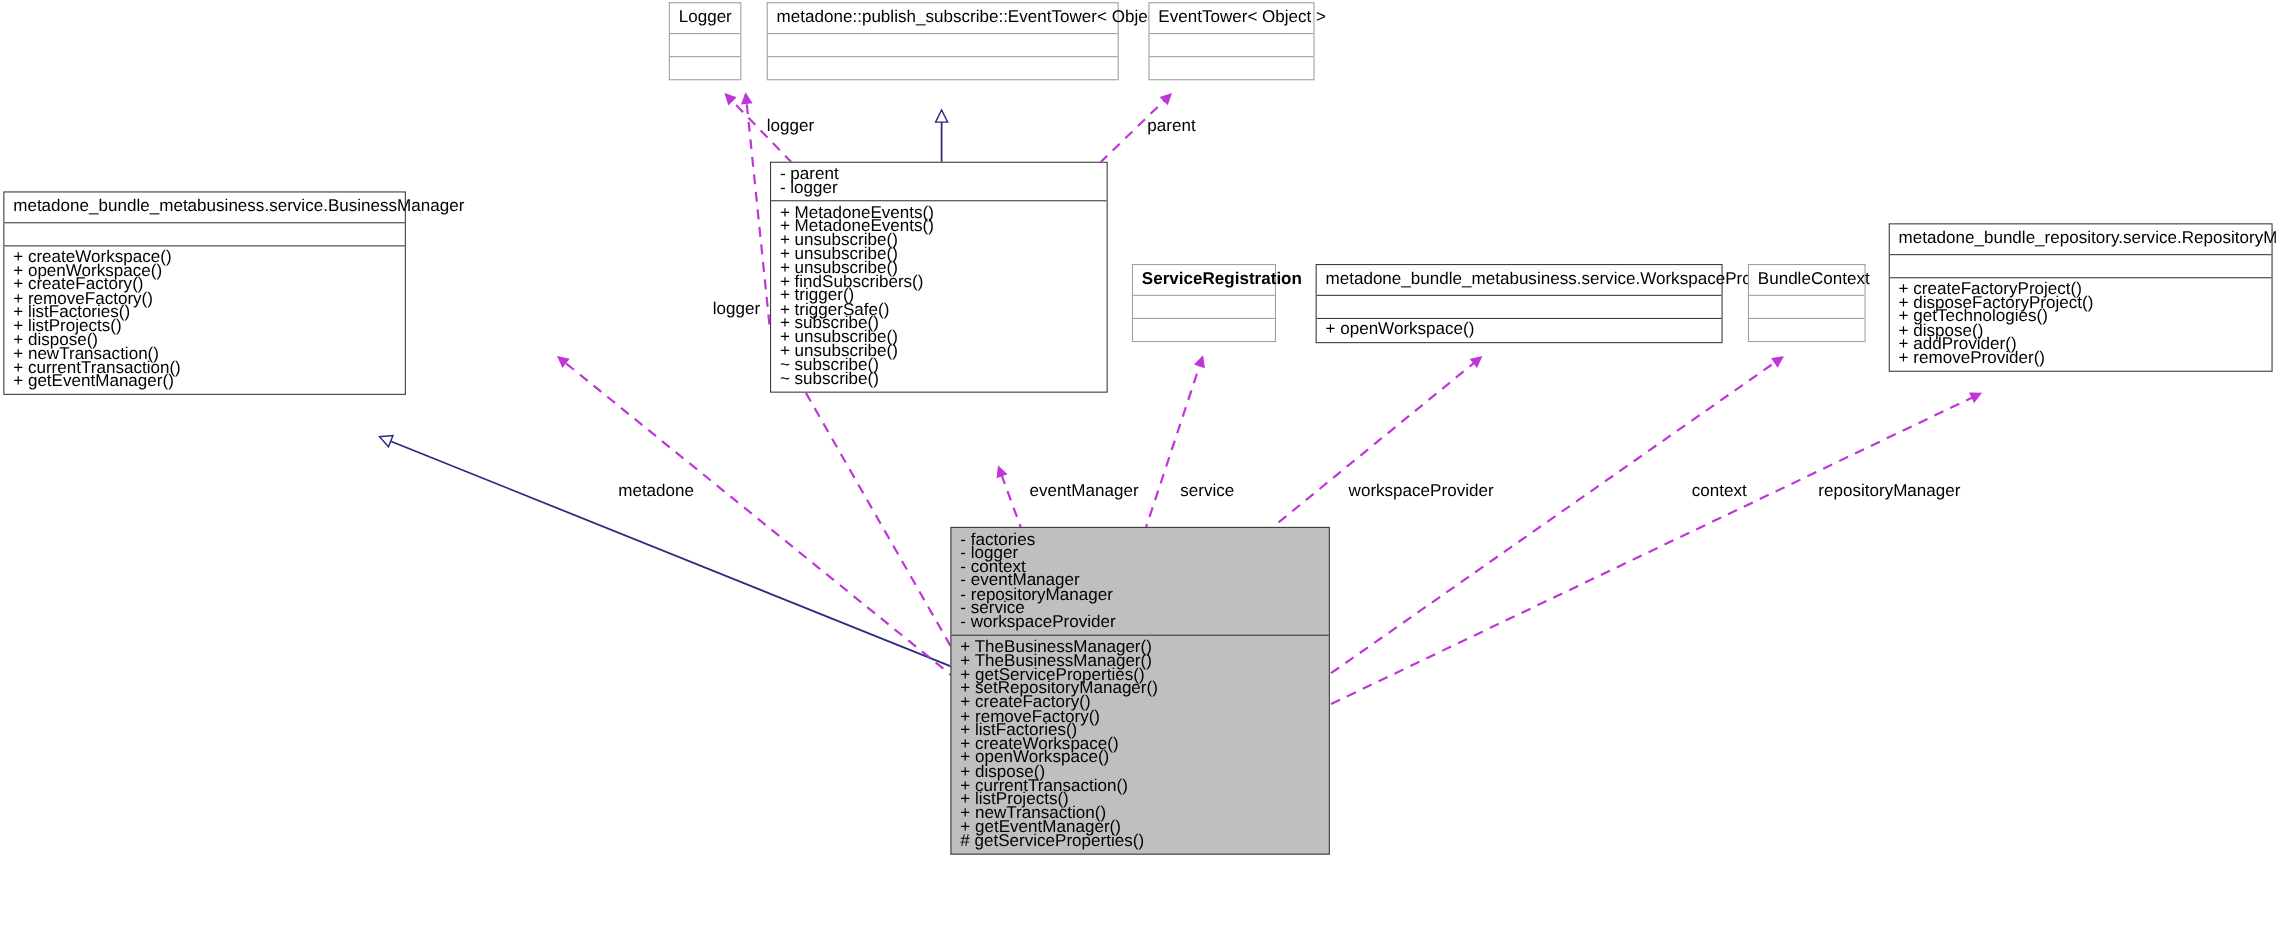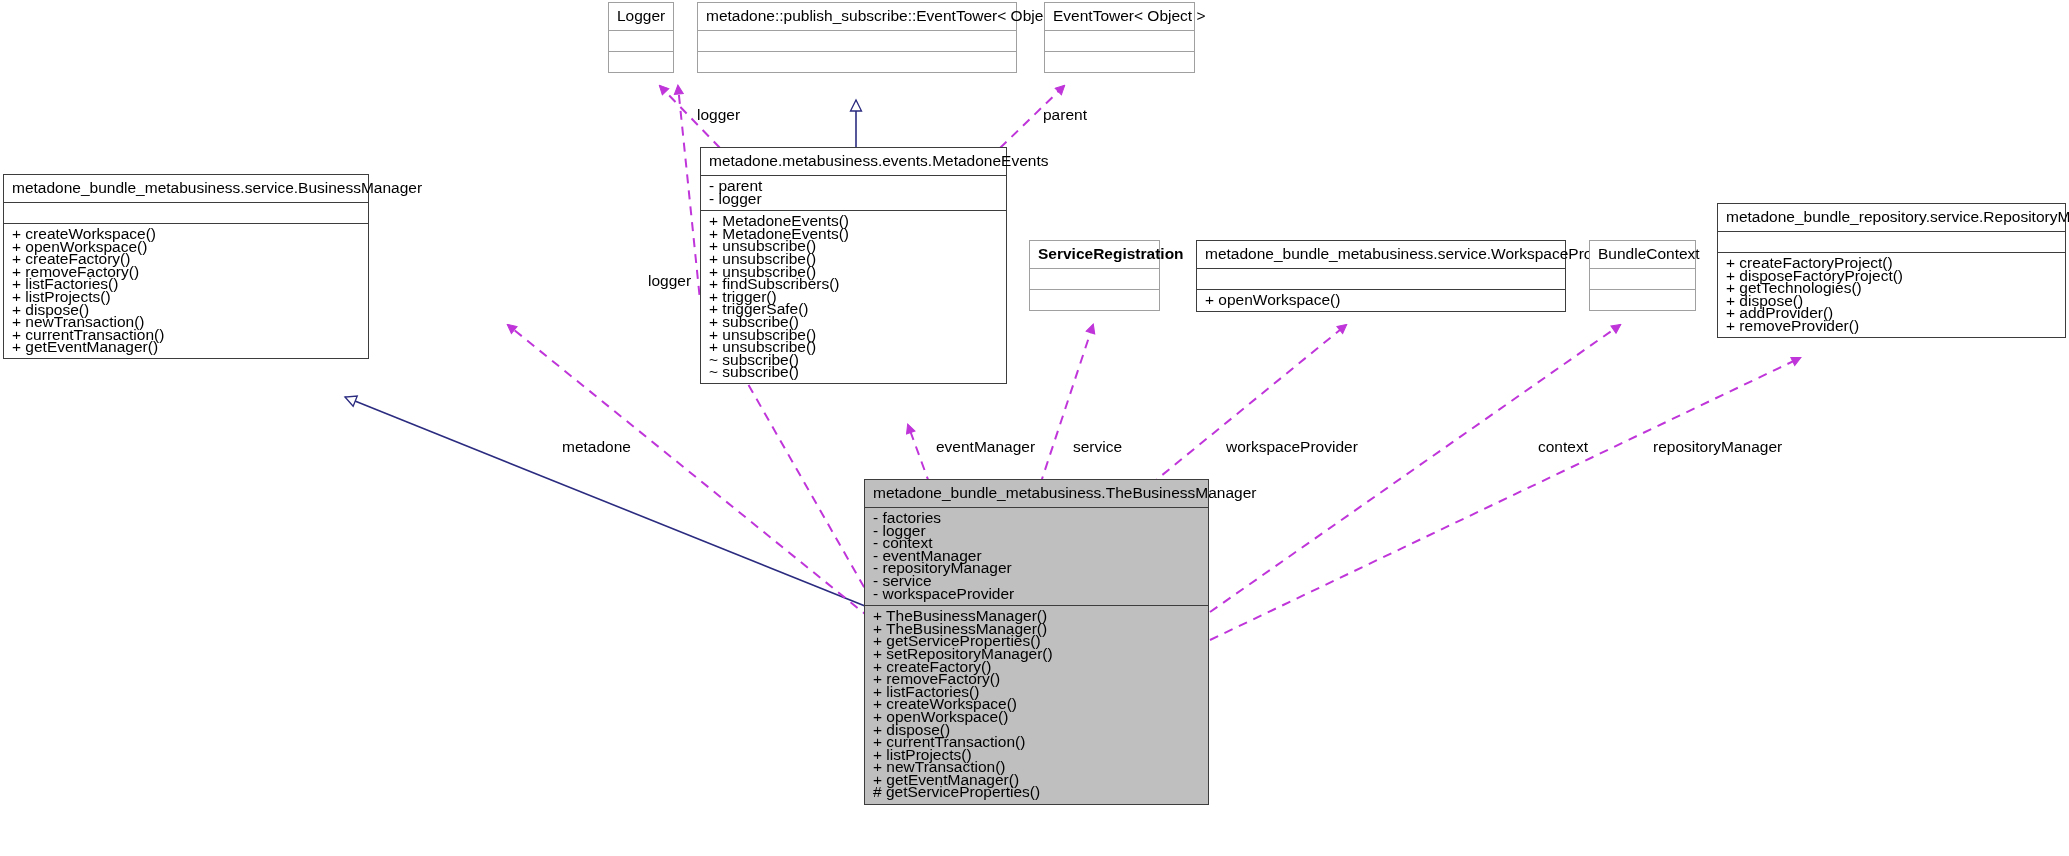--- a/index.html
+++ b/index.html
@@ -159,21 +159,20 @@
     <div class="ops empty"></div>
   </div>
 
   <div class="node" style="left:1044px; top:2px; width:151px;">
     <div class="title">EventTower&lt; Object &gt;</div>
     <div class="attrs empty"></div>
     <div class="ops empty"></div>
   </div>
 
   <div class="node solid" style="left:700px; top:147px; width:307px;">
-    <div class="title">metadone.metabusiness.events.MetadoneEvents</div>
     <div class="attrs">
         <div class="row">- parent</div>
         <div class="row">- logger</div>
       </div>
     <div class="ops">
         <div class="row">+ MetadoneEvents()</div>
         <div class="row">+ MetadoneEvents()</div>
         <div class="row">+ unsubscribe()</div>
         <div class="row">+ unsubscribe()</div>
         <div class="row">+ unsubscribe()</div>
@@ -233,21 +232,20 @@
         <div class="row">+ createFactoryProject()</div>
         <div class="row">+ disposeFactoryProject()</div>
         <div class="row">+ getTechnologies()</div>
         <div class="row">+ dispose()</div>
         <div class="row">+ addProvider()</div>
         <div class="row">+ removeProvider()</div>
       </div>
   </div>
 
   <div class="node highlight" style="left:864px; top:479px; width:345px;">
-    <div class="title">metadone_bundle_metabusiness.TheBusinessManager</div>
     <div class="attrs">
         <div class="row">- factories</div>
         <div class="row">- logger</div>
         <div class="row">- context</div>
         <div class="row">- eventManager</div>
         <div class="row">- repositoryManager</div>
         <div class="row">- service</div>
         <div class="row">- workspaceProvider</div>
       </div>
     <div class="ops">

